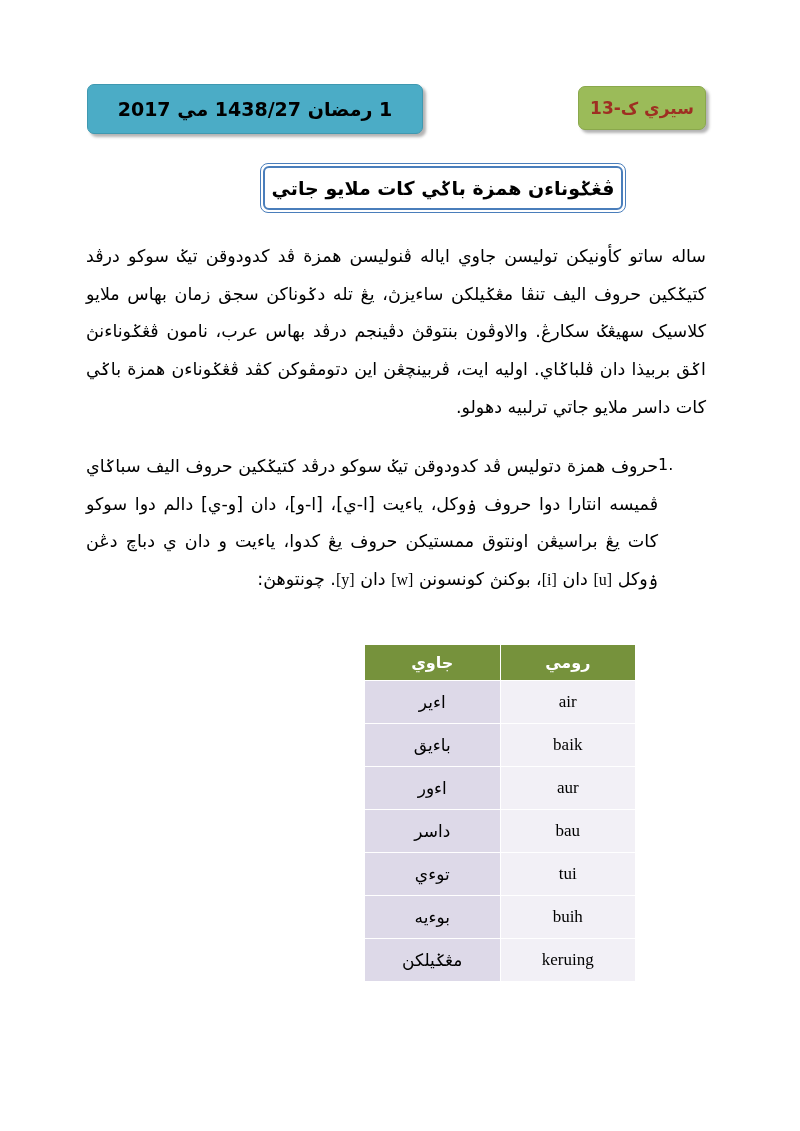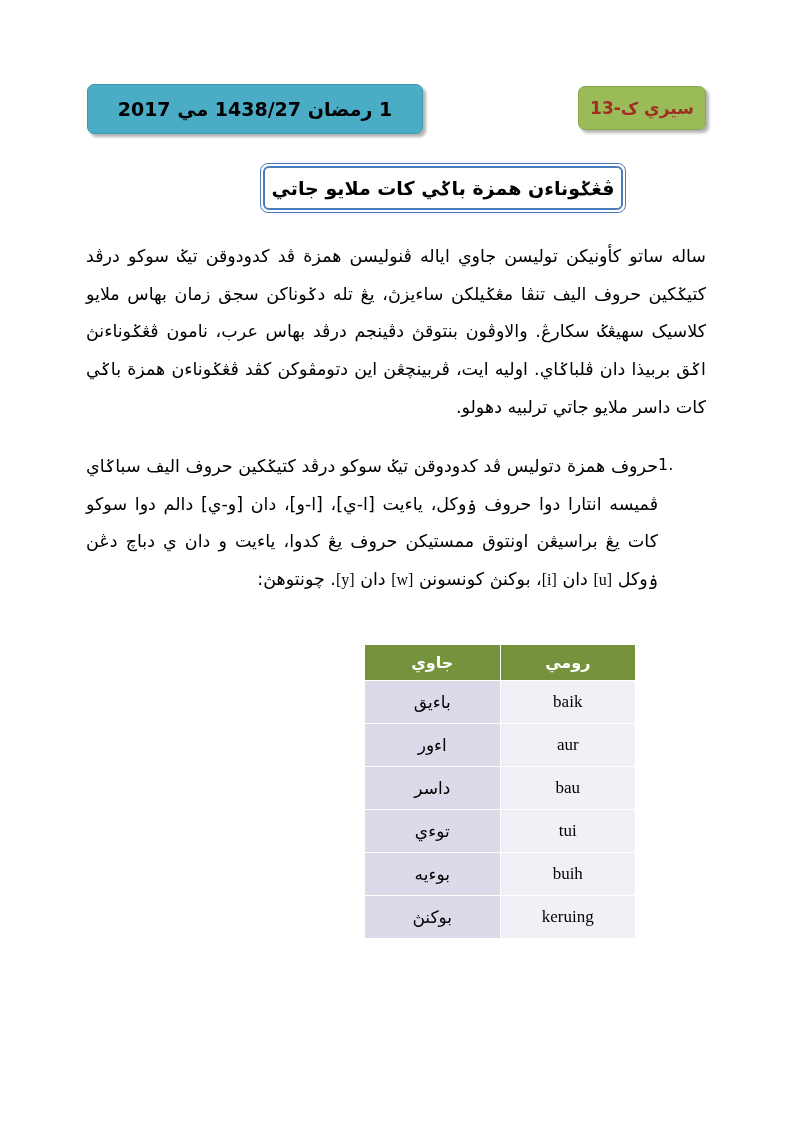--- a/index.html
+++ b/index.html
@@ -220,40 +220,44 @@
   <div class="table-wrap">
     <table class="wordtable">
       <thead>
         <tr>
           <th>جاوي</th>
           <th>رومي</th>
         </tr>
       </thead>
       <tbody id="table-body">
           <tr>
+            <td class="jawi-cell">اءير</td>
+            <td class="rumi-cell">air</td>
+          </tr>
+          <tr>
             <td class="jawi-cell">باءيق</td>
             <td class="rumi-cell">baik</td>
           </tr>
           <tr>
             <td class="jawi-cell">اءور</td>
             <td class="rumi-cell">aur</td>
           </tr>
           <tr>
             <td class="jawi-cell">داسر</td>
             <td class="rumi-cell">bau</td>
           </tr>
           <tr>
             <td class="jawi-cell">توءي</td>
             <td class="rumi-cell">tui</td>
           </tr>
           <tr>
             <td class="jawi-cell">بوءيه</td>
             <td class="rumi-cell">buih</td>
           </tr>
           <tr>
-            <td class="jawi-cell">بوكنڽ</td>
+            <td class="jawi-cell">مڠݢيلكن</td>
             <td class="rumi-cell">keruing</td>
           </tr>
         </tbody>
     </table>
   </div>
 
 </div>
 
 </body></html>

